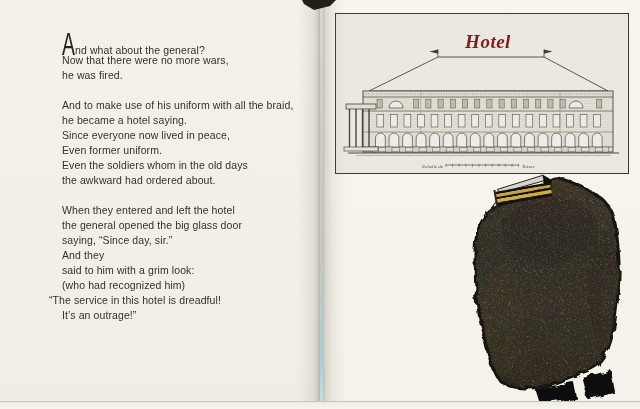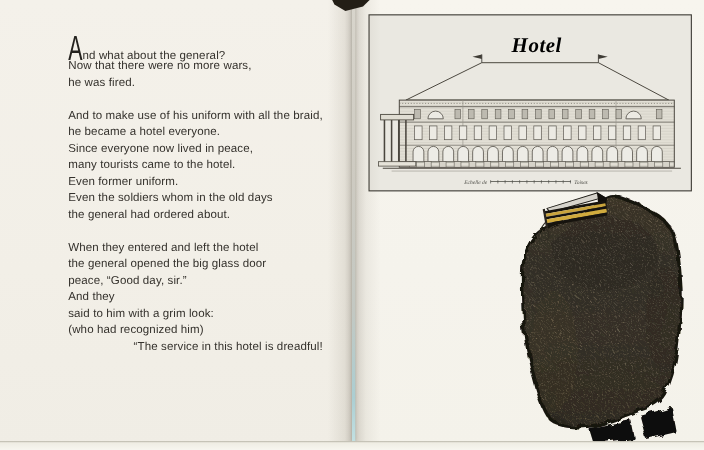--- a/index.html
+++ b/index.html
@@ -22,32 +22,32 @@
   .spine-top{position:absolute;left:296px;top:0;}
   .bottom-edge{position:absolute;left:0;top:401px;width:640px;height:8px;
     background:linear-gradient(180deg,#eeece2 0%,#f8f7f1 100%);
     border-top:1px solid rgba(150,145,128,.5);}
 
   
   .poem{position:absolute;left:62px;top:38px;font-size:10.5px;line-height:15px;
         color:#34312c;letter-spacing:.1px;}
   .stanza{margin:0 0 15px 0;}
   .line{height:15px;white-space:nowrap;}
-  .line.outdent{margin-left:-13px;text-align:right;}
+  .line.outdent{margin-left:-13px;}
   .dropcap{display:inline-block;width:13px;font-size:27px;line-height:15px;
            transform:scaleX(.72) scaleY(1.18);transform-origin:0 12px;
            color:#24221e;letter-spacing:0;}
 
   
   .frame{position:absolute;left:13px;top:13px;width:294px;height:161px;
          box-sizing:border-box;border:1.5px solid #3d3b35;background:#eae8e1;}
   .frame-title{position:absolute;left:0;top:17px;width:100%;text-align:center;
          padding-left:12px;box-sizing:border-box;
          font-family:"Liberation Serif",serif;font-style:italic;font-weight:bold;
-         font-size:19px;color:#000000;letter-spacing:.5px;}
+         font-size:19px;color:#7f1d1d;letter-spacing:.5px;}
   .building-svg{position:absolute;left:0;top:0;}
 
   
   .figure-svg{position:absolute;left:133px;top:160px;} 
 </style>
 </head>
 <body>
 
 <div class="photo">
 
@@ -55,36 +55,36 @@
     <div class="poem">
 
       <div class="stanza">
         <div class="line"><span class="dropcap">A</span><span>nd what about the general?</span></div>
         <div class="line">Now that there were no more wars,</div>
         <div class="line">he was fired.</div>
       </div>
 
       <div class="stanza">
         <div class="line">And to make use of his uniform with all the braid,</div>
-        <div class="line">he became a hotel everyone.</div>
+        <div class="line">he became a hotel saying.</div>
         <div class="line">Since everyone now lived in peace,</div>
-        <div class="line">many tourists came to the hotel.</div>
         <div class="line">Even former uniform.</div>
         <div class="line">Even the soldiers whom in the old days</div>
-        <div class="line">the general had ordered about.</div>
+        <div class="line">the awkward had ordered about.</div>
       </div>
 
       <div class="stanza">
         <div class="line">When they entered and left the hotel</div>
         <div class="line">the general opened the big glass door</div>
-        <div class="line">peace, “Good day, sir.”</div>
+        <div class="line">saying, “Since day, sir.”</div>
         <div class="line">And they</div>
         <div class="line">said to him with a grim look:</div>
         <div class="line">(who had recognized him)</div>
         <div class="line outdent">“The service in this hotel is dreadful!</div>
+        <div class="line">It’s an outrage!”</div>
       </div>
 
     </div>
   </div>
 
   <div class="page page-right">
 
     <div class="frame">
       <svg class="building-svg" width="291" height="158" viewBox="0 0 291 158">
         <defs>

